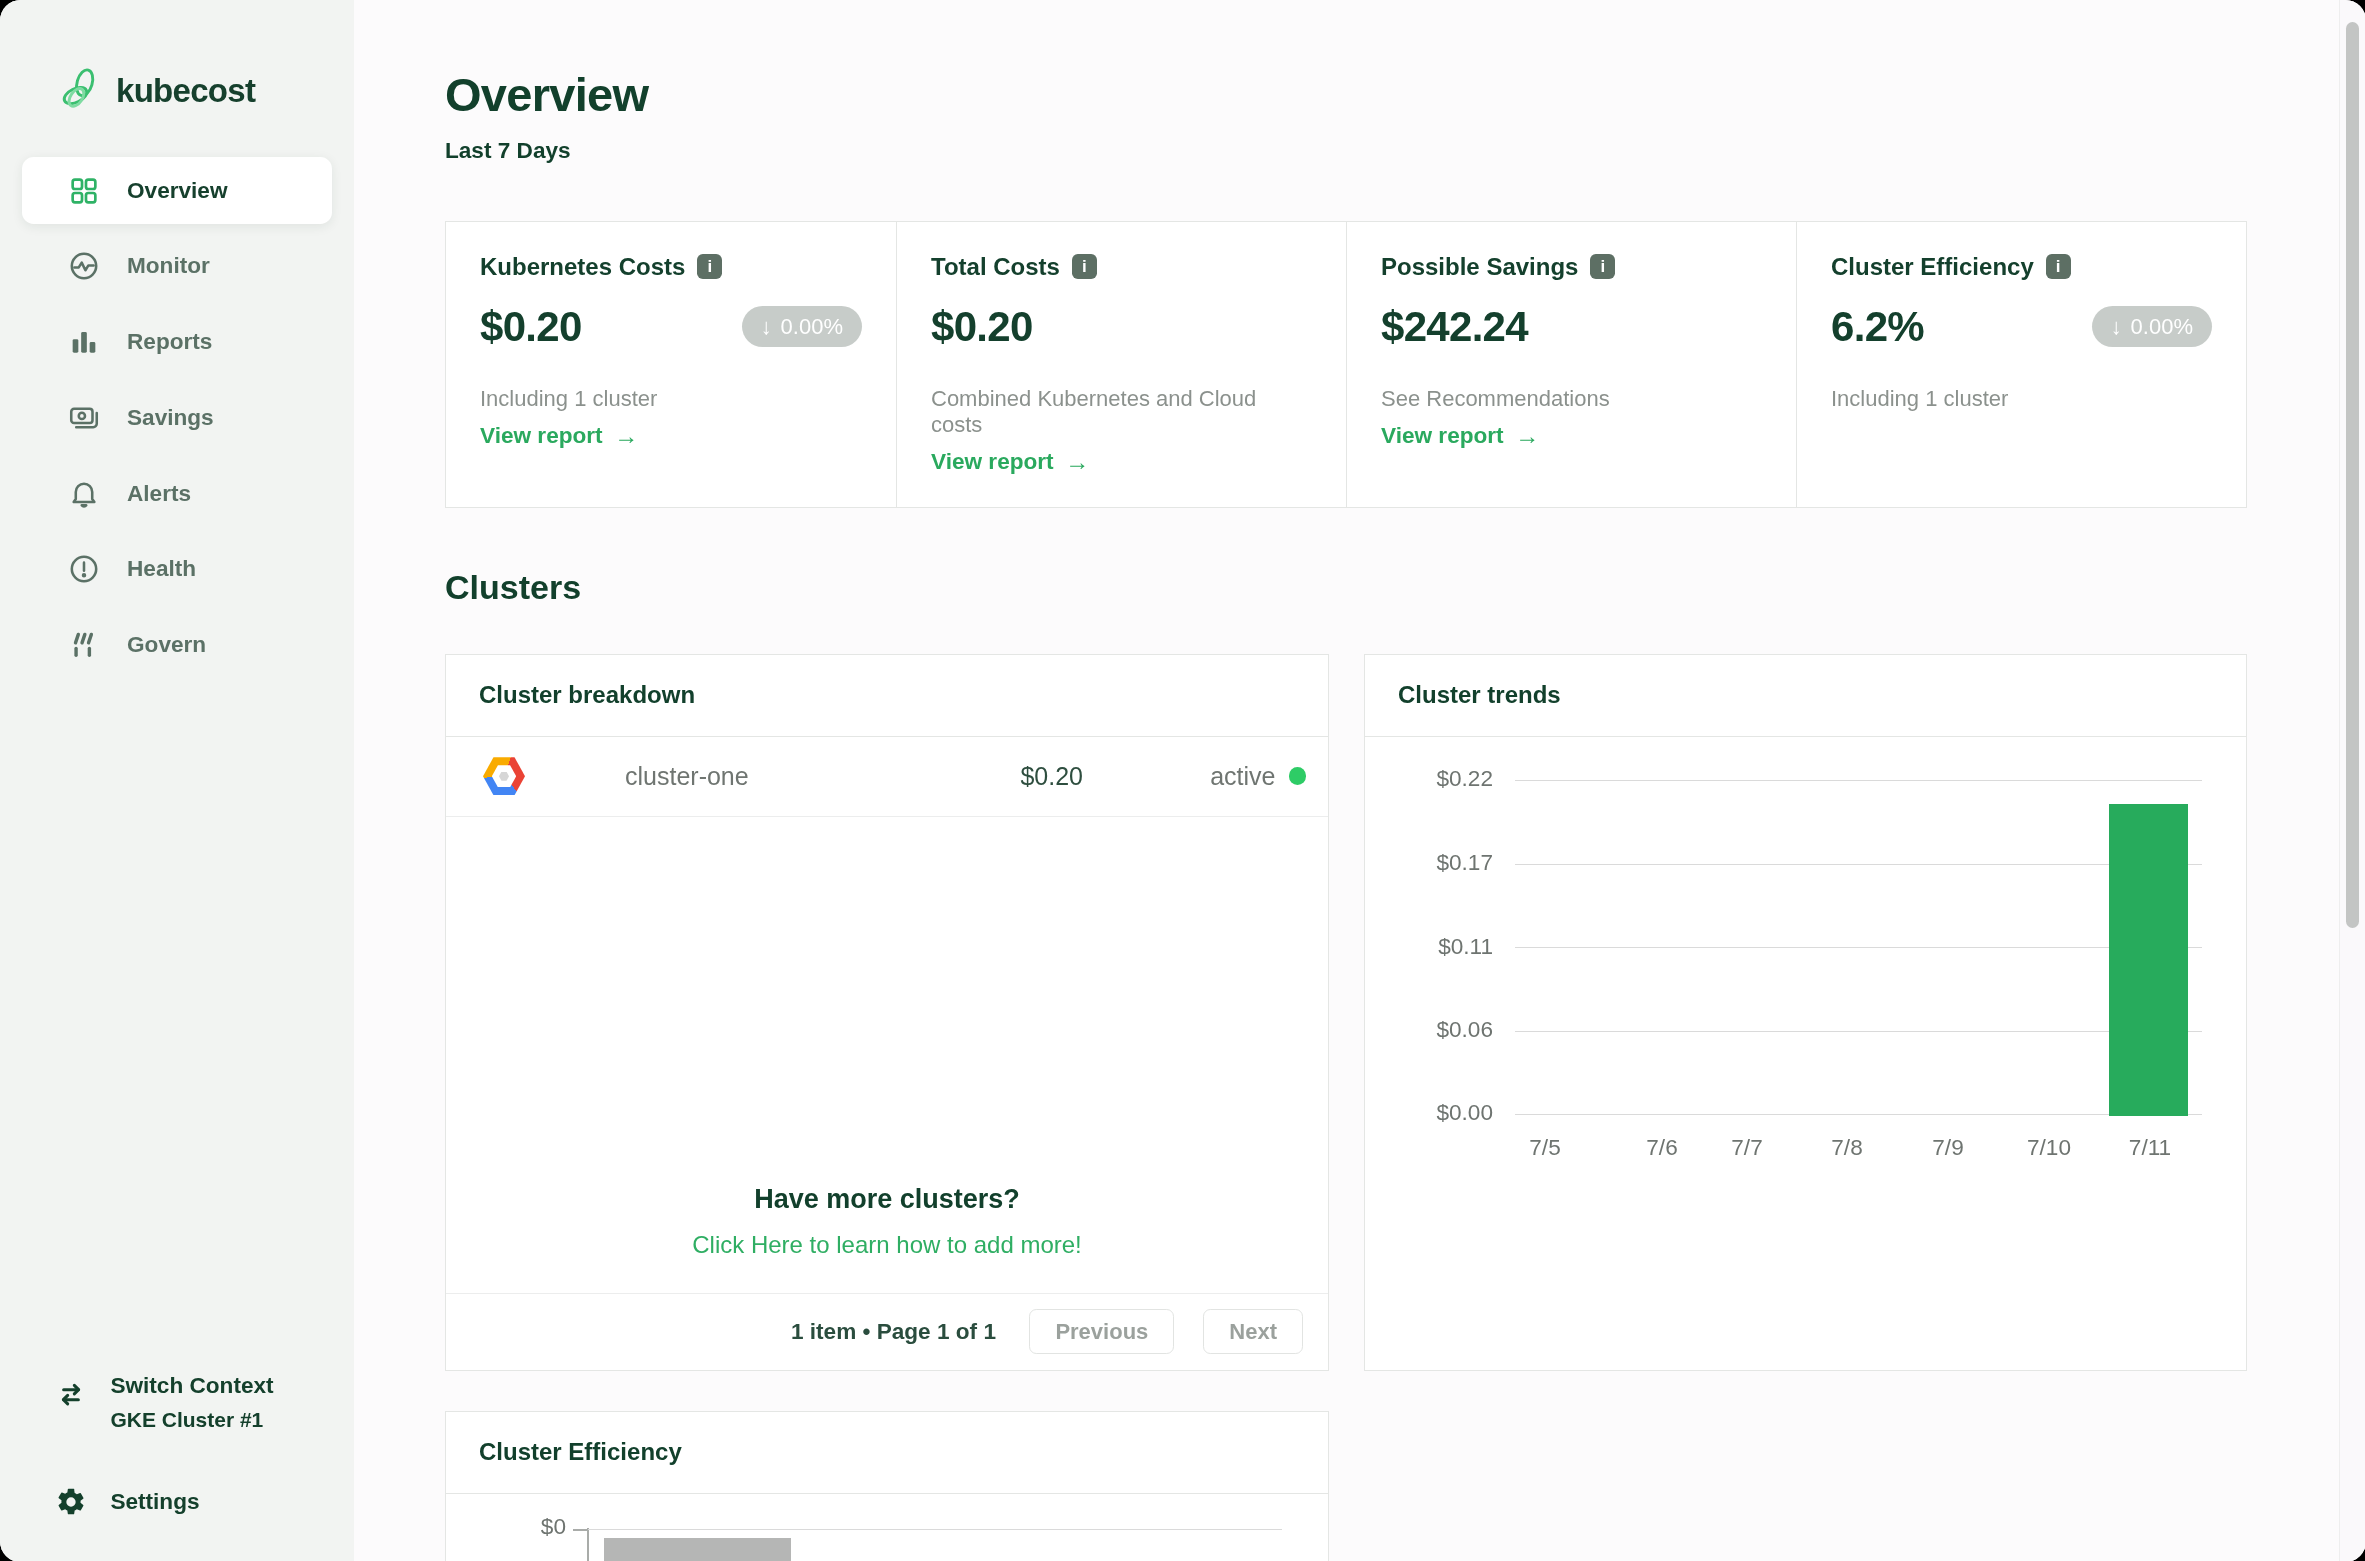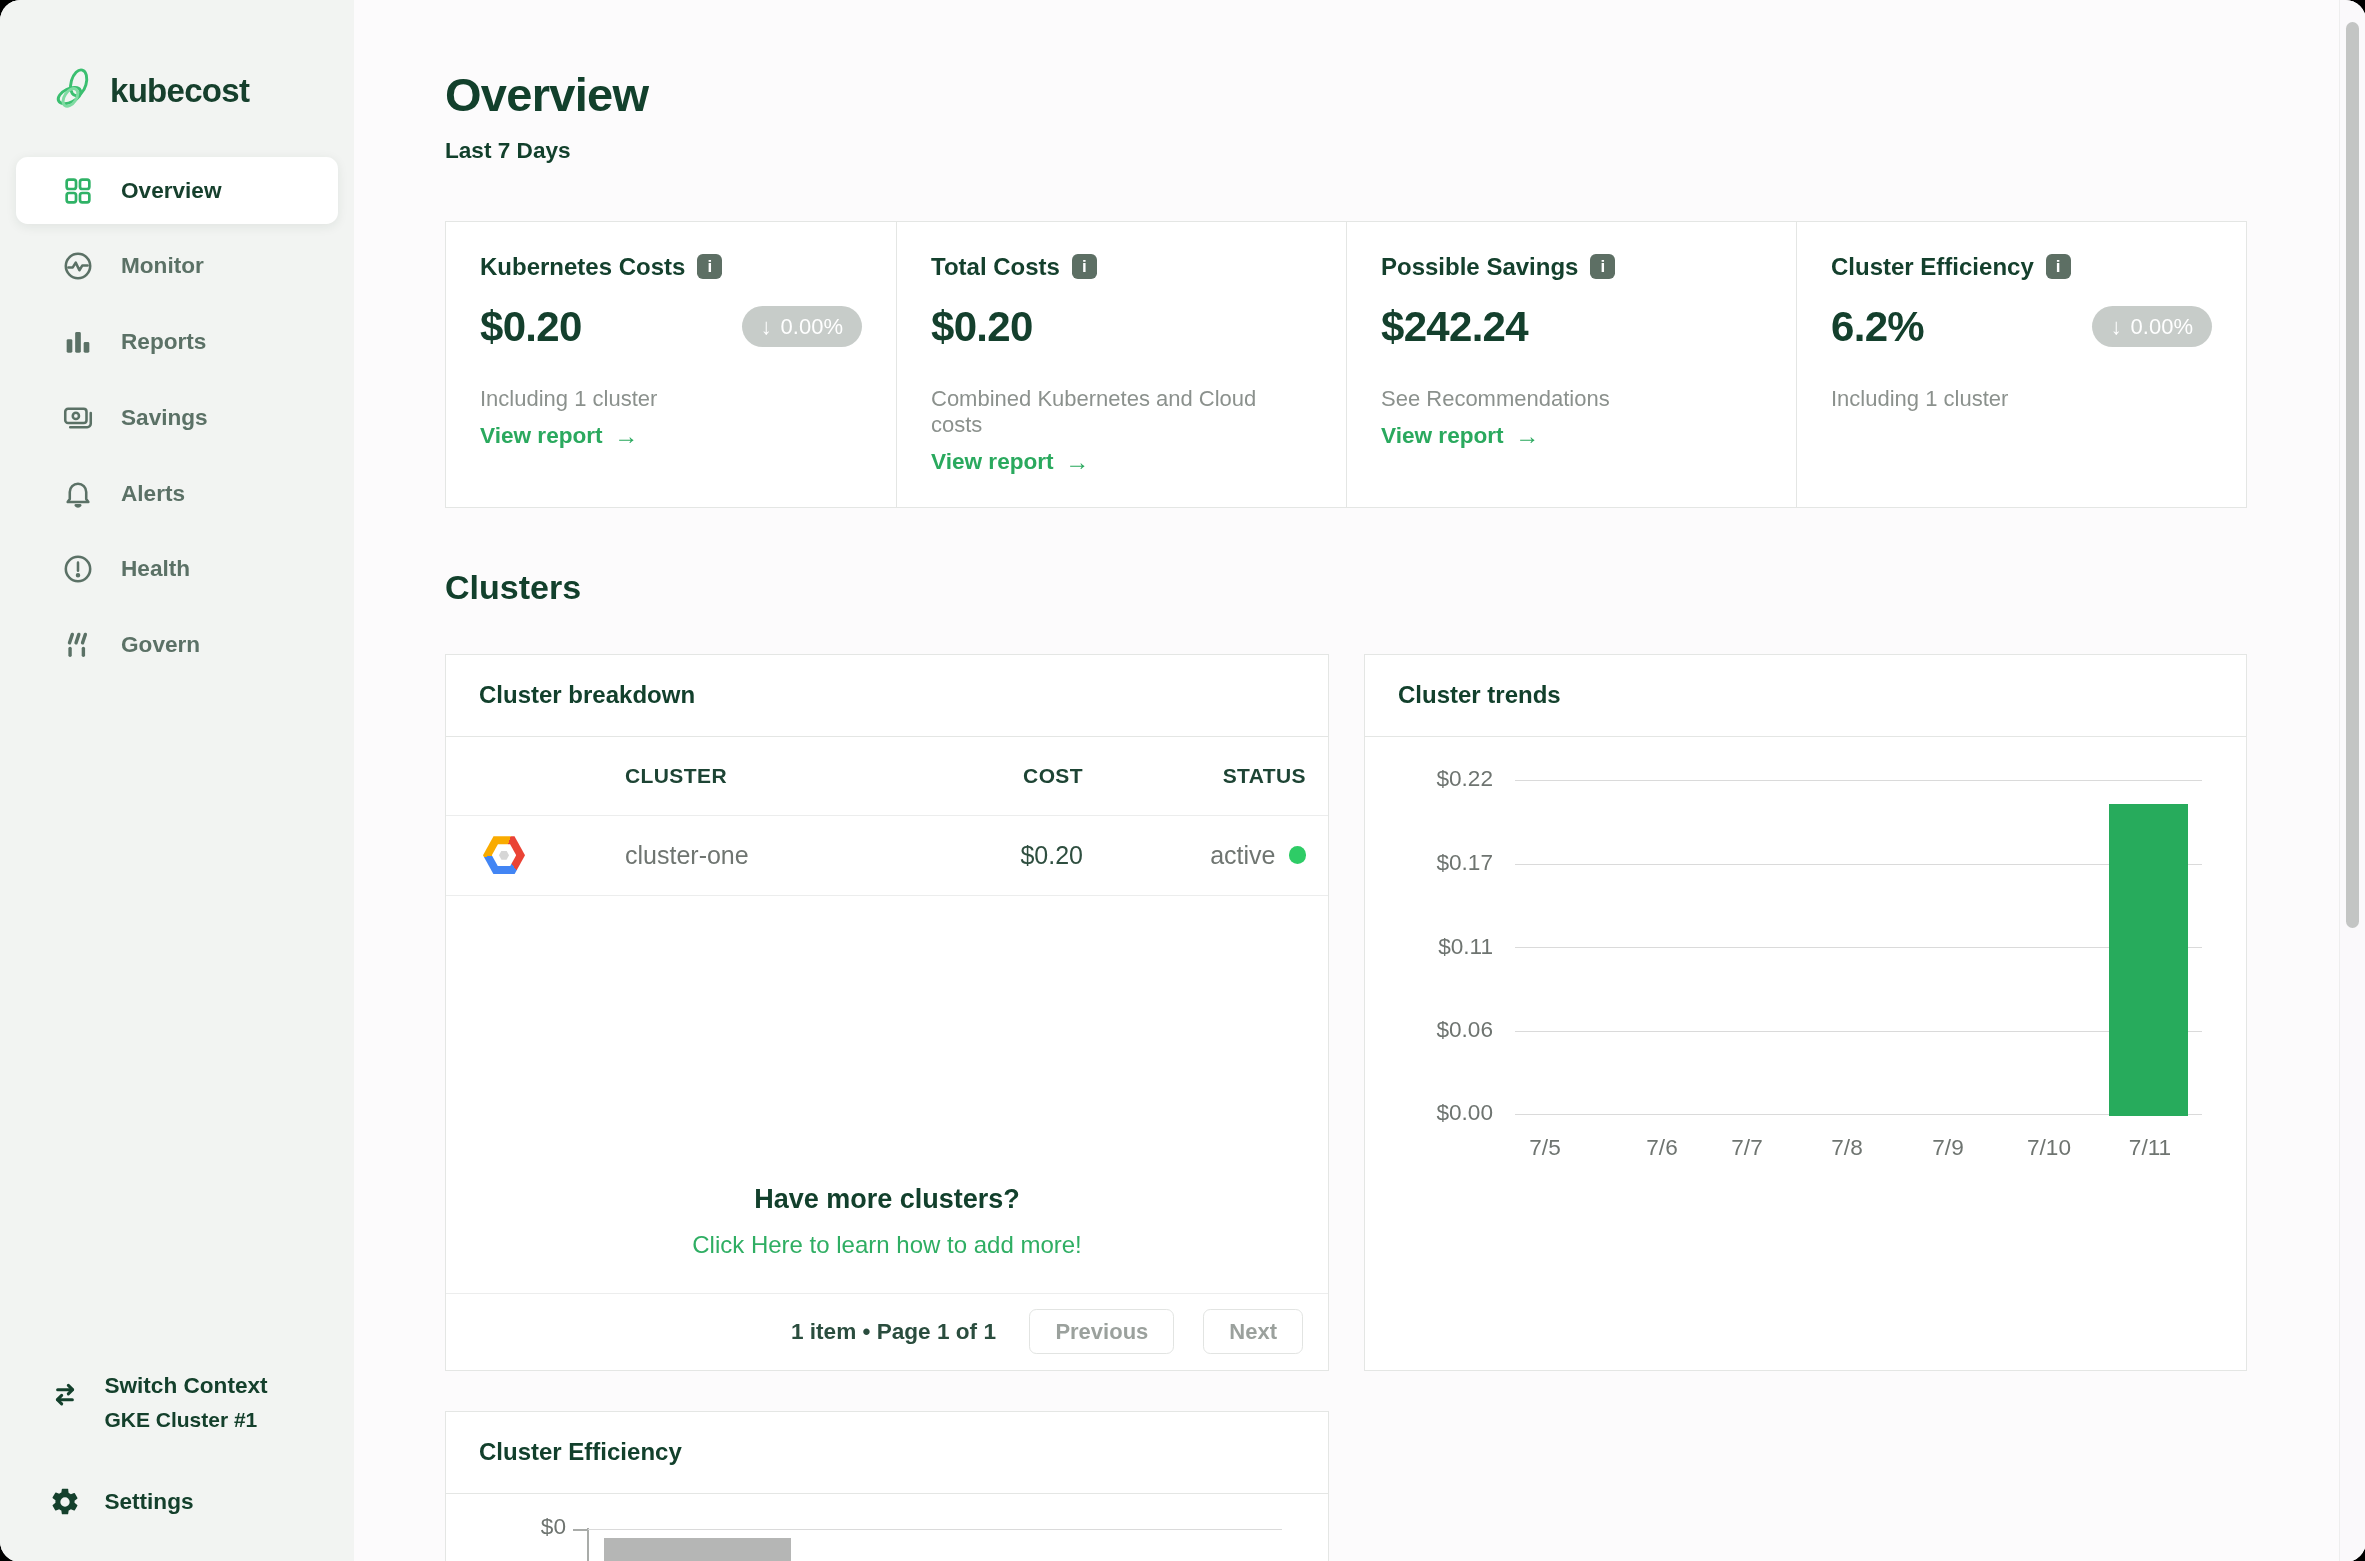--- a/index.html
+++ b/index.html
@@ -1,20 +1,20 @@
 <!DOCTYPE html>
 <html style="font-size:11.7px"><head>
 <meta charset="utf-8">
 <style>
   html,body{margin:0;padding:0;}
   body{background:#000;font-family:"Liberation Sans","DejaVu Sans",sans-serif;-webkit-font-smoothing:antialiased;}
   .window{position:relative;width:2366px;height:1562px;background:#fcfbfc;border-radius:20.5px;overflow:hidden;display:flex;}
 
   
-  .sidebar{width:354px;min-width:354px;background:#f2f4f2;display:flex;flex-direction:column;padding:0 16px;box-sizing:border-box;}
+  .sidebar{width:354px;min-width:354px;background:#f2f4f2;display:flex;flex-direction:column;padding:0 22px;box-sizing:border-box;}
   .logo{display:flex;align-items:center;gap:13px;margin:67px 0 0 37px;}
   .logo svg{width:44px;height:48px;}
   .logo-text{font-size:33px;font-weight:bold;color:#16402d;letter-spacing:-0.7px;}
   .nav{margin-top:42px;display:flex;flex-direction:column;gap:8.8px;}
   .nav-item{height:67px;border-radius:11.7px;display:flex;align-items:center;gap:26px;padding-left:45px;cursor:pointer;}
   .nav-item.selected{background:#fff;box-shadow:0 2.9px 10.2px rgba(20,50,35,.08);}
   .nav-icon{width:34px;height:34px;display:flex;}
   .nav-icon svg{width:34px;height:34px;}
   .nav-label{font-size:22.6px;font-weight:bold;color:#5b7166;}
   .nav-item.selected .nav-label{color:#16402d;}
@@ -287,26 +287,20 @@
         <div class="card-subtext">Including 1 cluster</div>
       </div>
     </div>
 
     <div class="section-heading">Clusters</div>
 
     <div class="panels">
 
       <div class="panel breakdown">
         <div class="panel-header">Cluster breakdown</div>
-        <div class="table-head">
-          <span></span>
-          <span class="th">CLUSTER</span>
-          <span class="th th-cost">COST</span>
-          <span class="th th-status">STATUS</span>
-        </div>
         <div class="table-row">
           <span class="gcp-icon"></span>
           <span class="cell-name">cluster-one</span>
           <span class="cell-cost">$0.20</span>
           <span class="cell-status">
             <span>active</span>
             <span class="status-dot"></span>
           </span>
         </div>
         <div class="cta">

